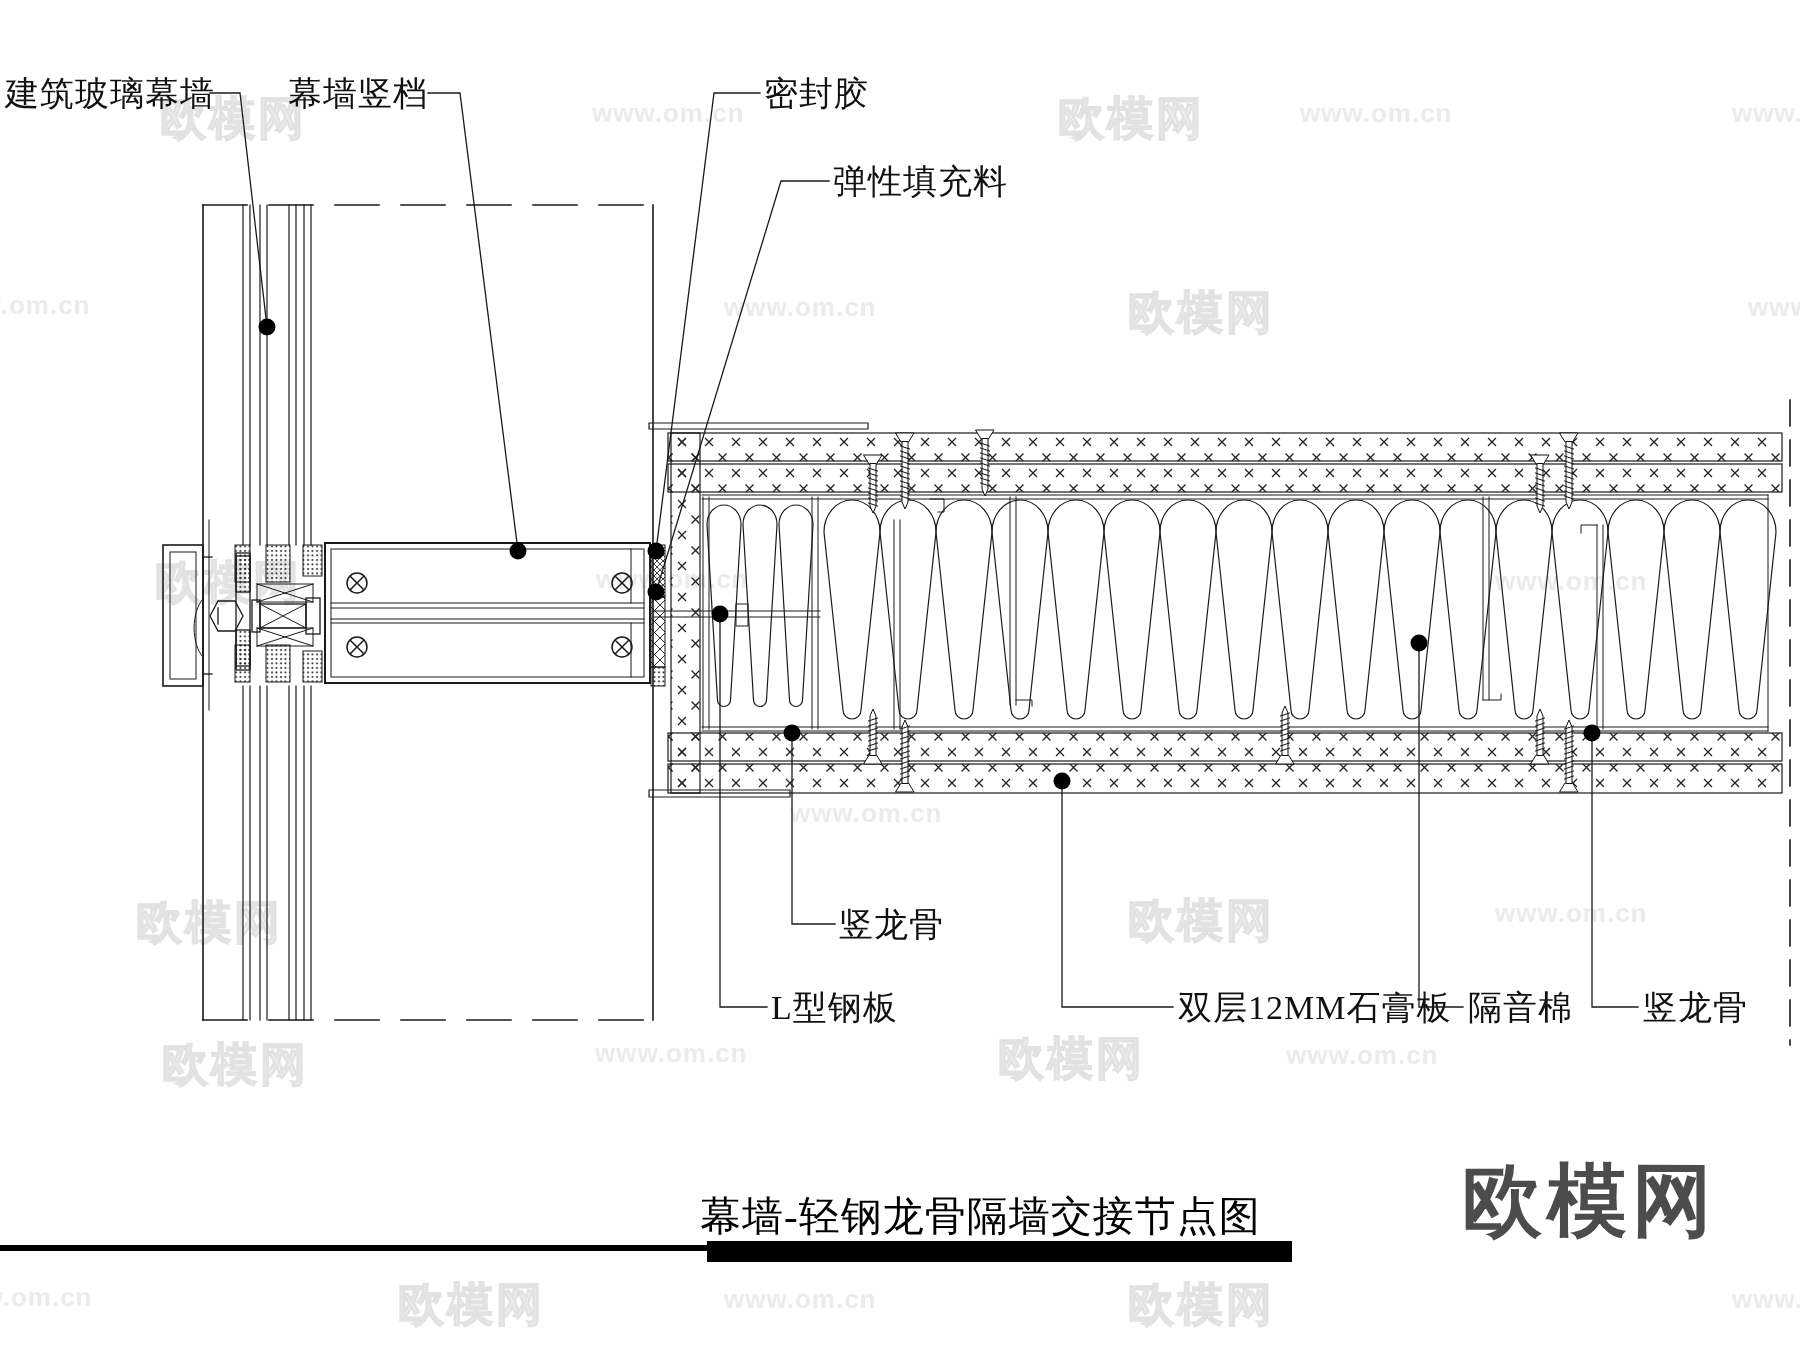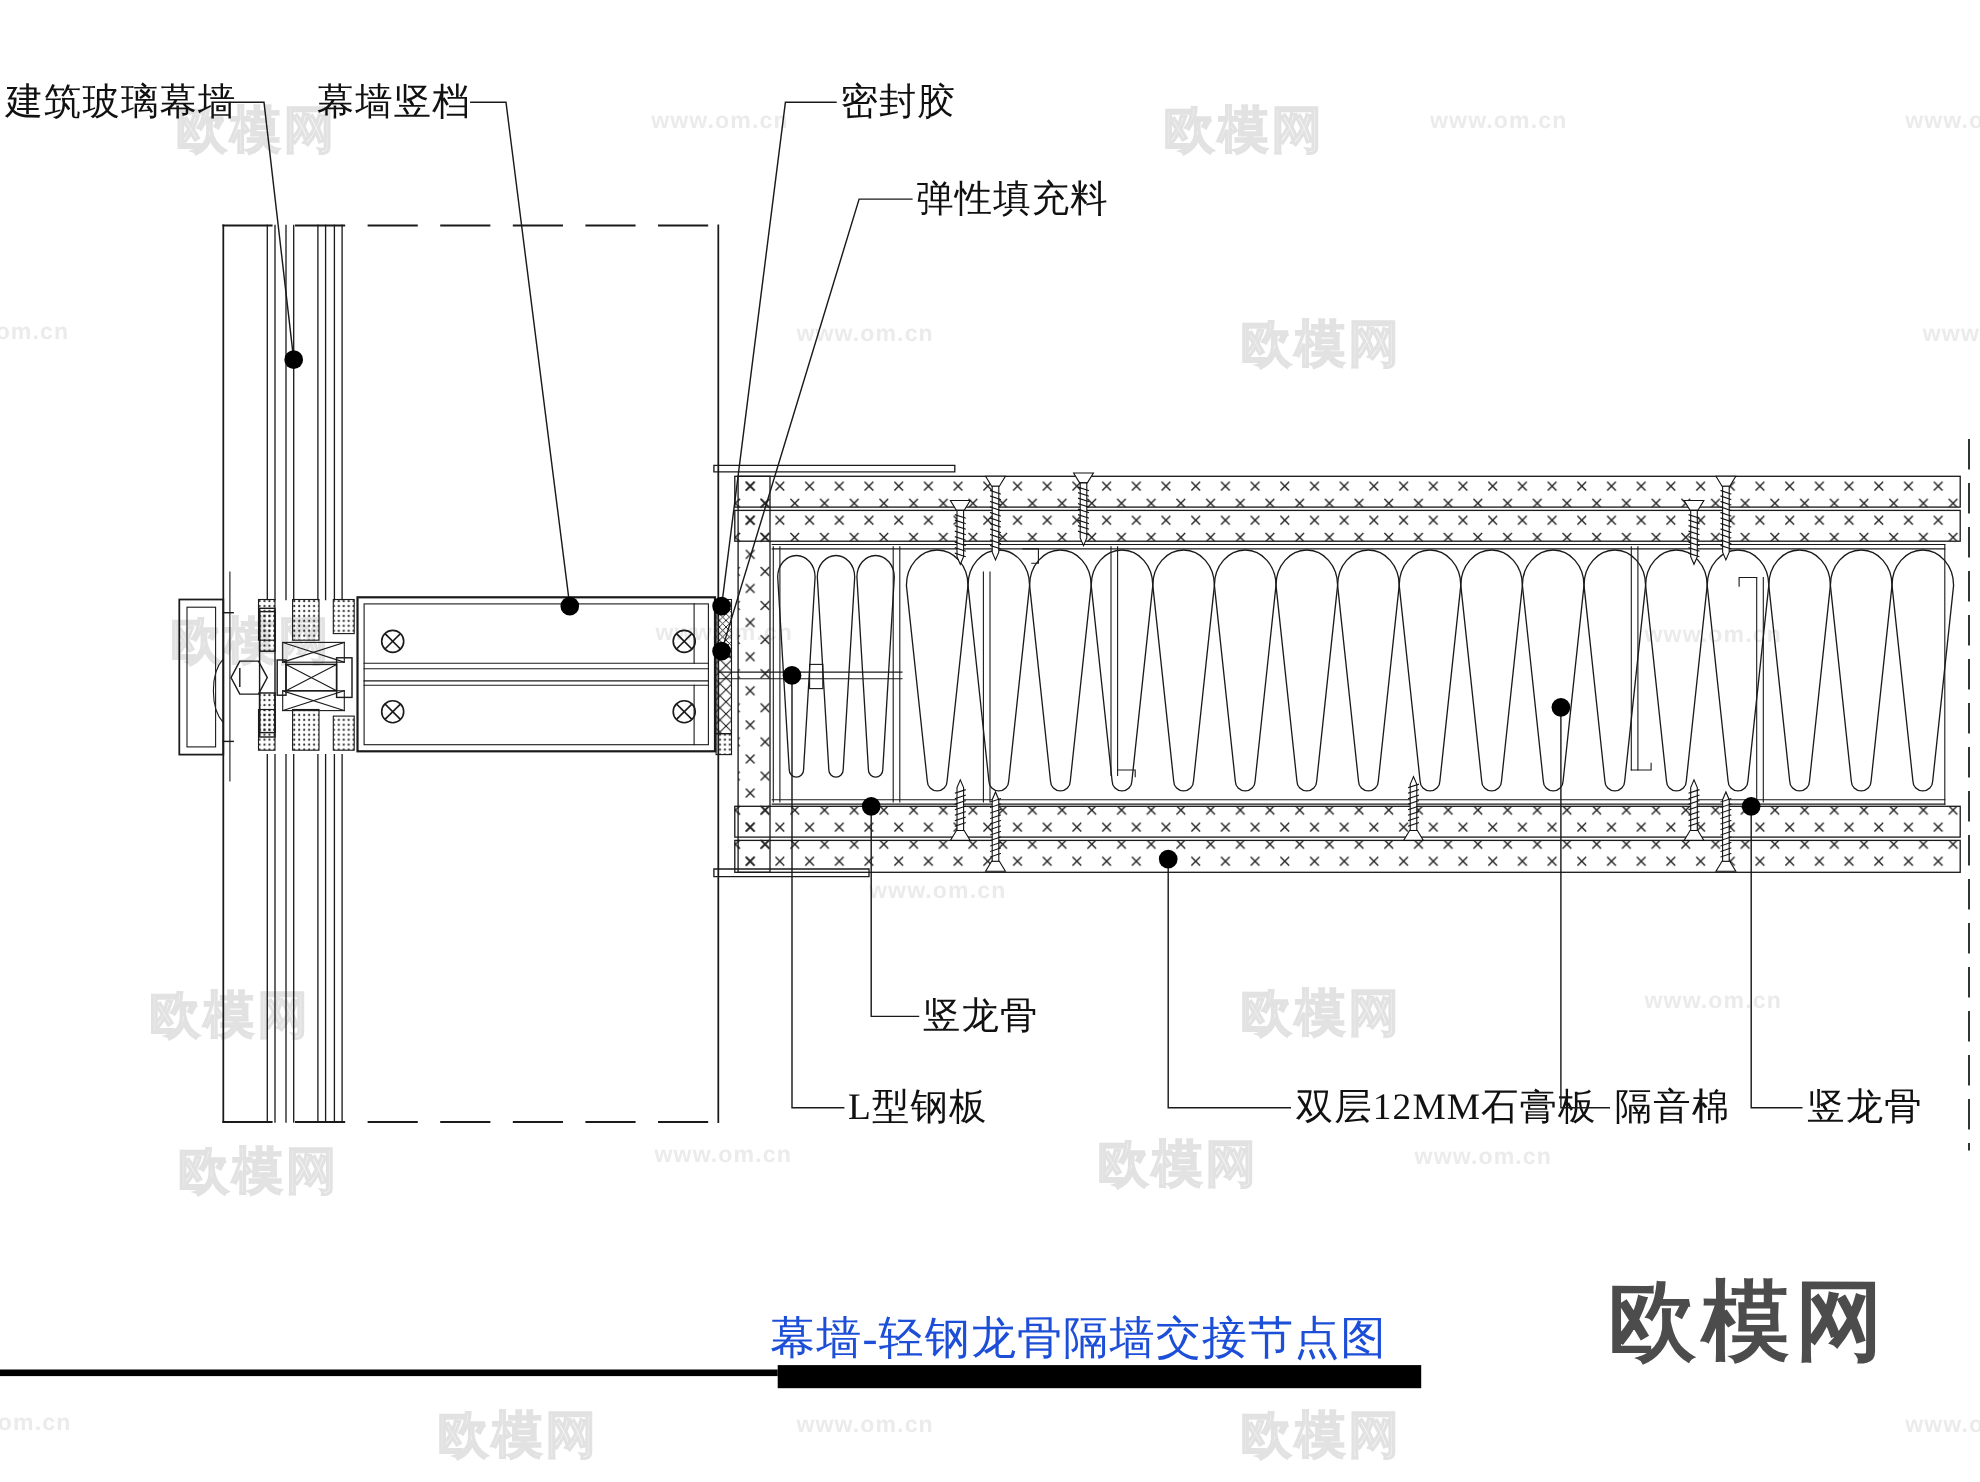--- a/index.html
+++ b/index.html
@@ -2,24 +2,24 @@
 <html><head>
 <meta charset="utf-8">
 <style>
   html,body{margin:0;padding:0;background:#fff;}
   body{position:relative;width:1800px;height:1347px;overflow:hidden;
        font-family:"Liberation Sans",sans-serif;}
   #wm-layer{position:absolute;inset:0;overflow:hidden;z-index:0;}
   .wm{position:absolute;white-space:nowrap;color:#eaeaea;user-select:none;}
   .wm-cn{font-size:46px;letter-spacing:3px;color:#fdfdfd;
          -webkit-text-stroke:1.5px #e2e2e2;font-weight:600;}
-  .wm-url{font-size:21px;font-weight:700;color:#ebebeb;letter-spacing:1px;}
+  .wm-url{font-size:26px;font-weight:700;color:#ebebeb;letter-spacing:1px;}
   #cad{position:absolute;left:0;top:0;z-index:1;}
   #drawing-title{position:absolute;left:700px;top:1189px;width:600px;z-index:2;
-      font-family:"Liberation Serif",serif;font-size:41px;color:#1d4ed8;
+      font-family:"Liberation Serif",serif;font-size:41px;color:#000000;
       letter-spacing:1px;white-space:nowrap;}
   #bar-thin{position:absolute;left:0;top:1245px;width:707px;height:6px;background:#000;z-index:2;}
   #bar-thick{position:absolute;left:707px;top:1241px;width:585px;height:21px;background:#000;z-index:2;}
   #site-logo{position:absolute;left:1462px;top:1148px;z-index:2;
       font-family:"Liberation Sans",sans-serif;font-size:80px;font-weight:600;
       color:#4c4c4c;letter-spacing:5px;white-space:nowrap;}
   svg text.lbl{font-family:"Liberation Serif",serif;font-size:34px;fill:#111;letter-spacing:1px;}
 </style>
 </head>
 <body>

